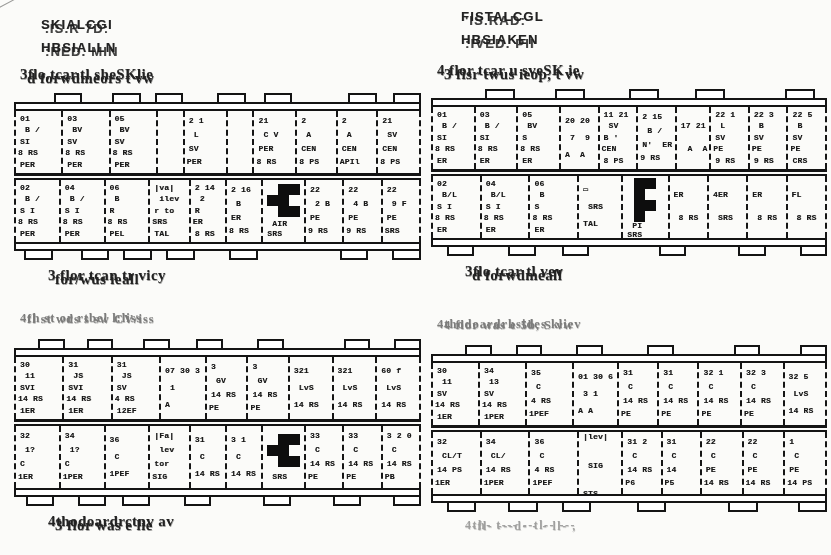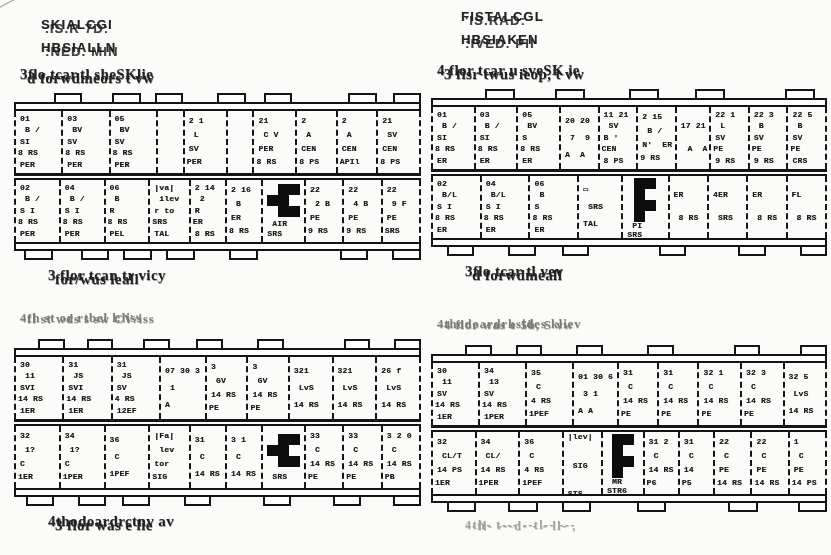--- a/index.html
+++ b/index.html
@@ -292,21 +292,21 @@
             <div class="ln">321</div>
             <div class="ln">LvS</div>
             <div class="ln">14 RS</div>
           </div>
           <div class="cell" style="flex-grow: 0.9;">
             <div class="ln">321</div>
             <div class="ln">LvS</div>
             <div class="ln">14 RS</div>
           </div>
           <div class="cell" style="flex-grow: 0.9;">
-            <div class="ln">26 f</div>
+            <div class="ln">60 f</div>
             <div class="ln">LvS</div>
             <div class="ln">14 RS</div>
           </div>
         </div>
       <div class="mid"></div>
       <div class="cellrow">
           <div class="cell" style="flex-grow: 1;">
             <div class="ln">32</div>
             <div class="ln">1?</div>
             <div class="ln">C</div>
@@ -643,34 +643,20 @@
             <div class="ln">C</div>
             <div class="ln">4 RS</div>
             <div class="ln">1PEF</div>
           </div>
           <div class="cell" style="flex-grow: 0.9; gap: 20px;">
             <div class="ln">|lev|</div>
             <div class="ln">SIG</div>
             <div class="ln">STS</div>
             <div class="ln">AIR</div>
           </div>
-          <div class="cell" style="flex-grow: 0.95;">
-            <div class="marker" style="grid-template-columns: repeat(2, 11px);">
-              <div class="on"></div>
-              <div class="on"></div>
-              <div class="on"></div>
-              <div class="off"></div>
-              <div class="on"></div>
-              <div class="on"></div>
-              <div class="on"></div>
-              <div class="off"></div>
-            </div>
-            <div class="ln">MR</div>
-            <div class="ln">STR6</div>
-          </div>
           <div class="cell" style="flex-grow: 0.8;">
             <div class="ln">31 2</div>
             <div class="ln">C</div>
             <div class="ln">14 RS</div>
             <div class="ln">P6</div>
           </div>
           <div class="cell" style="flex-grow: 0.8;">
             <div class="ln">31</div>
             <div class="ln">C</div>
             <div class="ln">14</div>

